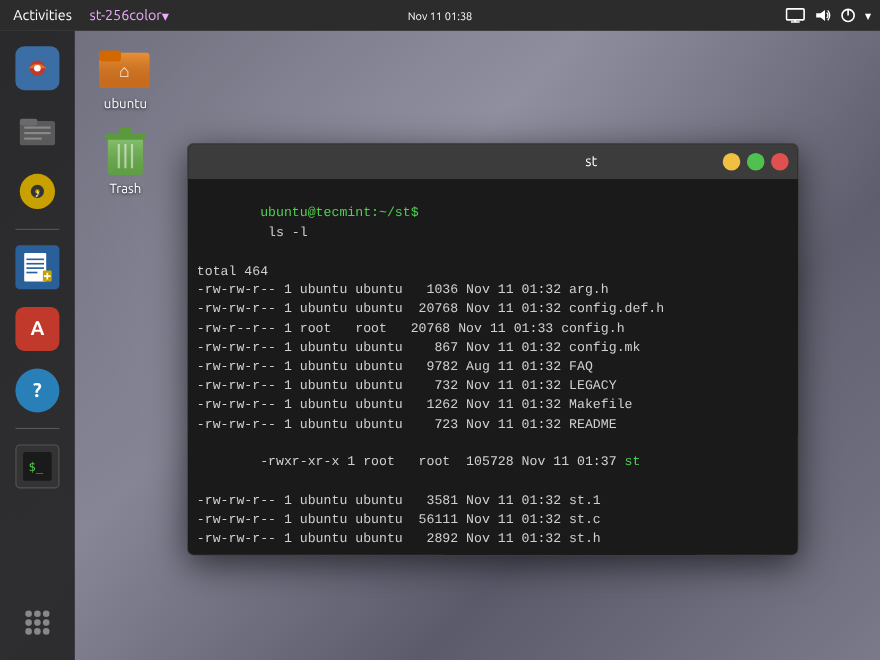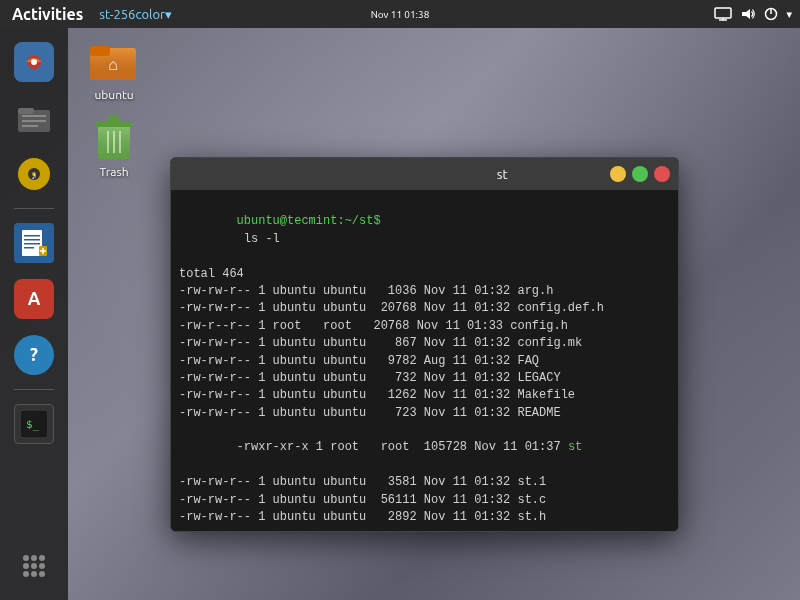--- a/index.html
+++ b/index.html
@@ -43,28 +43,28 @@
     }
 
     .topbar-left {
       display: flex;
       align-items: center;
       gap: 12px;
     }
 
     .topbar-activities {
       color: #fff;
-      font-size: 16px;
-      font-weight: 700;
+      font-size: 13px;
+      font-weight: 400;
       cursor: pointer;
       padding: 0 4px;
     }
 
     .topbar-app {
-      color: #7dd3fc;
+      color: #f0abfc;
       font-size: 13px;
       display: flex;
       align-items: center;
       gap: 0;
       cursor: pointer;
     }
 
     .topbar-center {
       color: #fff;
       font-size: 10px;
@@ -166,29 +166,28 @@
       text-align: center;
       margin-top: 4px;
       text-shadow: 0 1px 3px rgba(0,0,0,0.8);
     }
 
     
     .terminal-window {
       position: absolute;
       top: 130px;
       left: 170px;
-      width: 509px;
+      width: 556px;
       height: 375px;
       background: #1a1a1a;
       border: 1px solid #444;
       border-radius: 6px;
       overflow: hidden;
       z-index: 200;
       box-shadow: 0 8px 32px rgba(0,0,0,0.6);
-      margin-top: 27px;
     }
 
     .terminal-titlebar {
       height: 32px;
       background: #3c3c3c;
       display: flex;
       align-items: center;
       justify-content: space-between;
       padding: 0 8px;
     }

